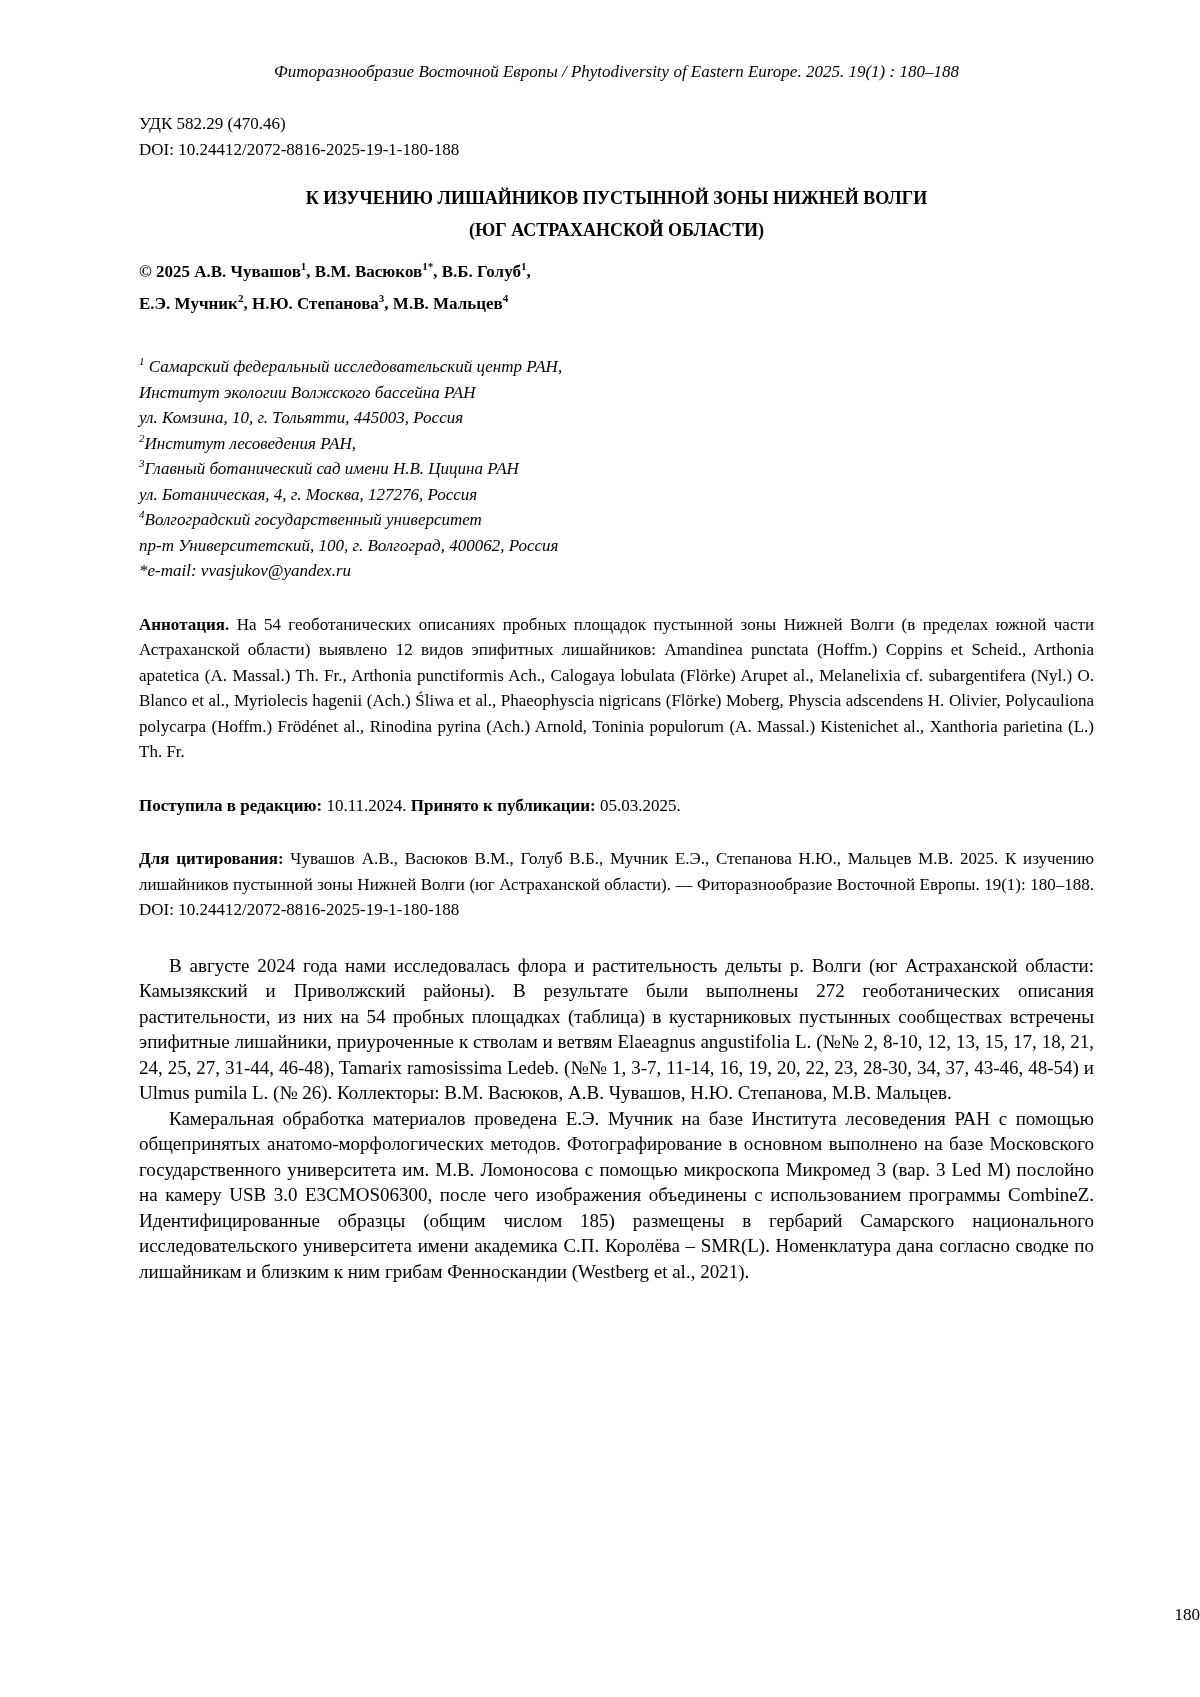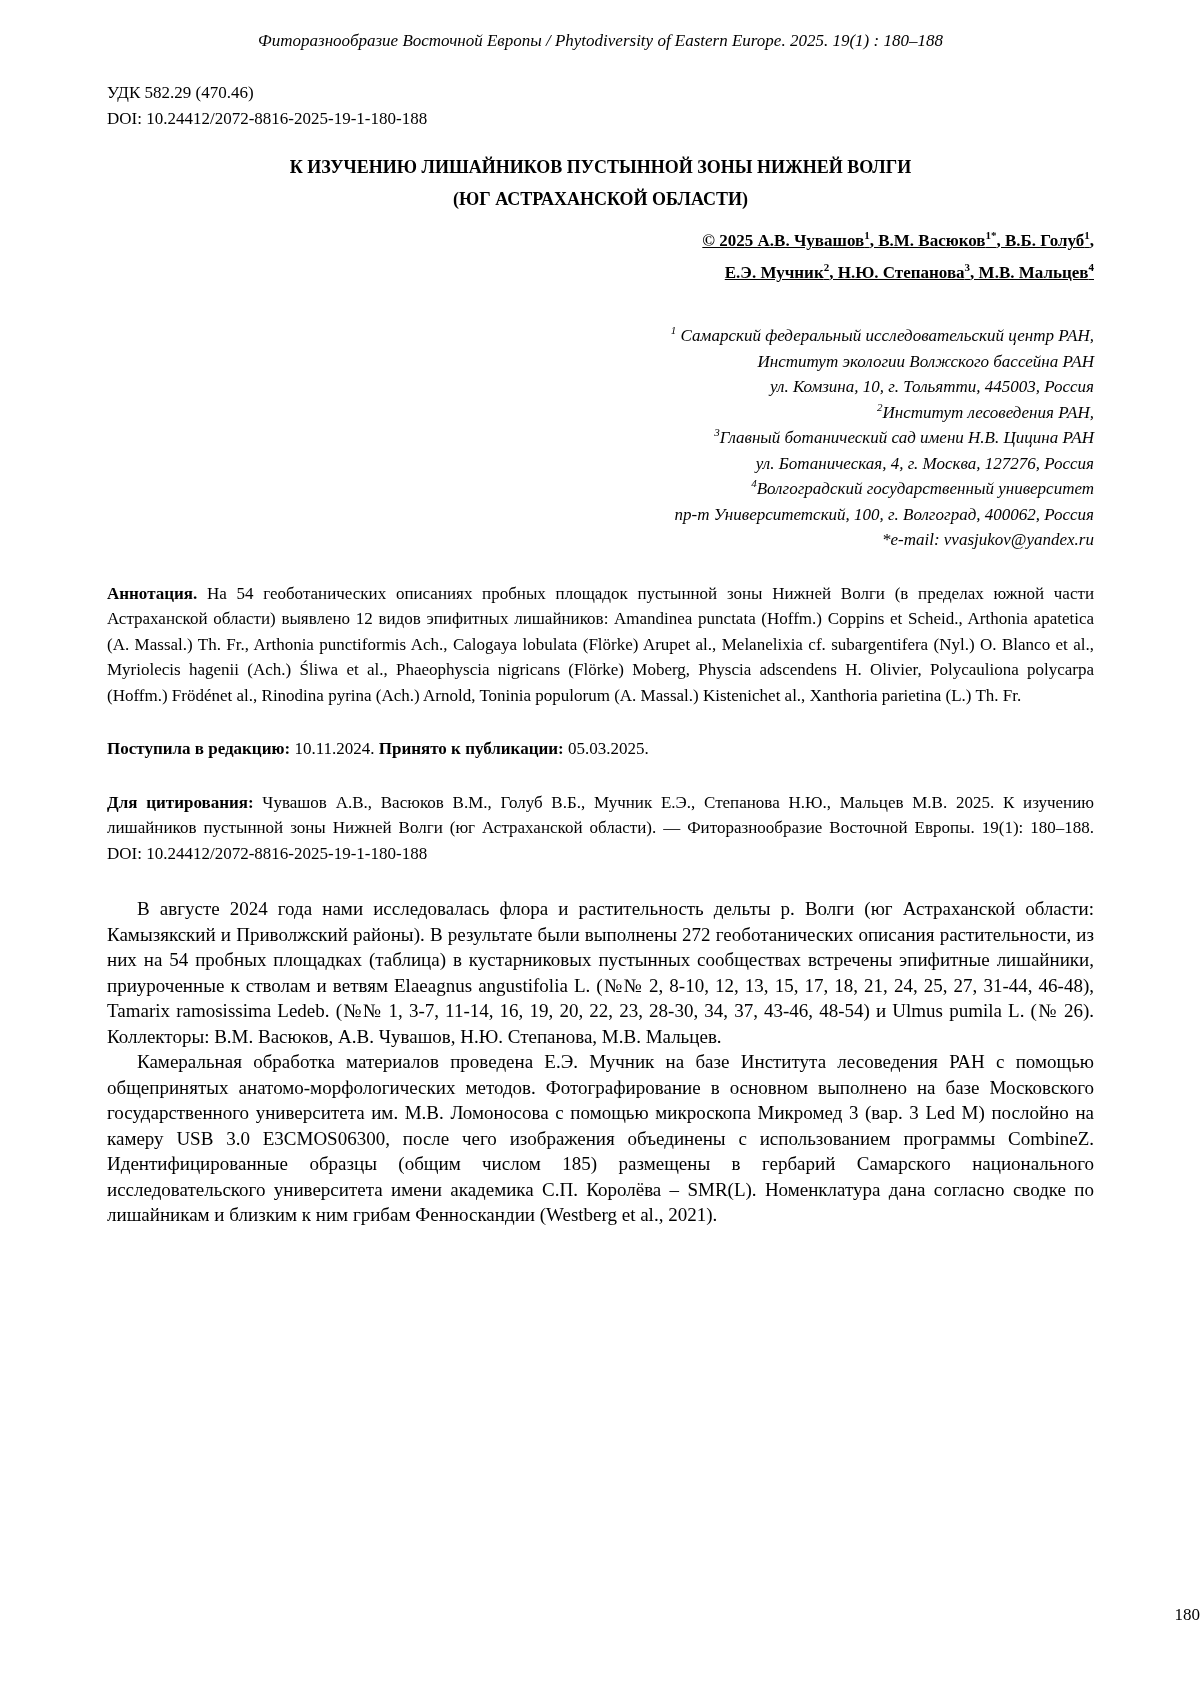--- a/index.html
+++ b/index.html
@@ -8,21 +8,22 @@
     background: #ffffff;
   }
   body {
     width: 1200px;
     height: 1697px;
     position: relative;
     font-family: "Liberation Serif", "DejaVu Serif", serif;
     color: #000000;
   }
   .content {
-    padding: 28px 106px 0 107px;
+    padding: 59px 106px 0 107px;
+    margin-left: 32px;
   }
   .journal-header {
     text-align: center;
     font-style: italic;
     font-size: 17px;
     line-height: 25px;
     margin-bottom: 27px;
   }
   .udc-block {
     font-size: 17px;
@@ -31,29 +32,28 @@
   }
   .article-title {
     margin-top: 20px;
     text-align: center;
     font-weight: bold;
     font-size: 18px;
     line-height: 32px;
   }
   .authors {
     margin-top: 10px;
-    text-align: right;
+    text-align: left;
     font-weight: bold;
     font-size: 17px;
     line-height: 32px;
-    text-decoration: underline;
   }
   .affiliations {
     margin-top: 34px;
-    text-align: right;
+    text-align: left;
     font-style: italic;
     font-size: 17px;
     line-height: 25.5px;
   }
   .para {
     font-size: 17px;
     line-height: 25.5px;
     text-align: justify;
     margin-top: 28px;
   }

